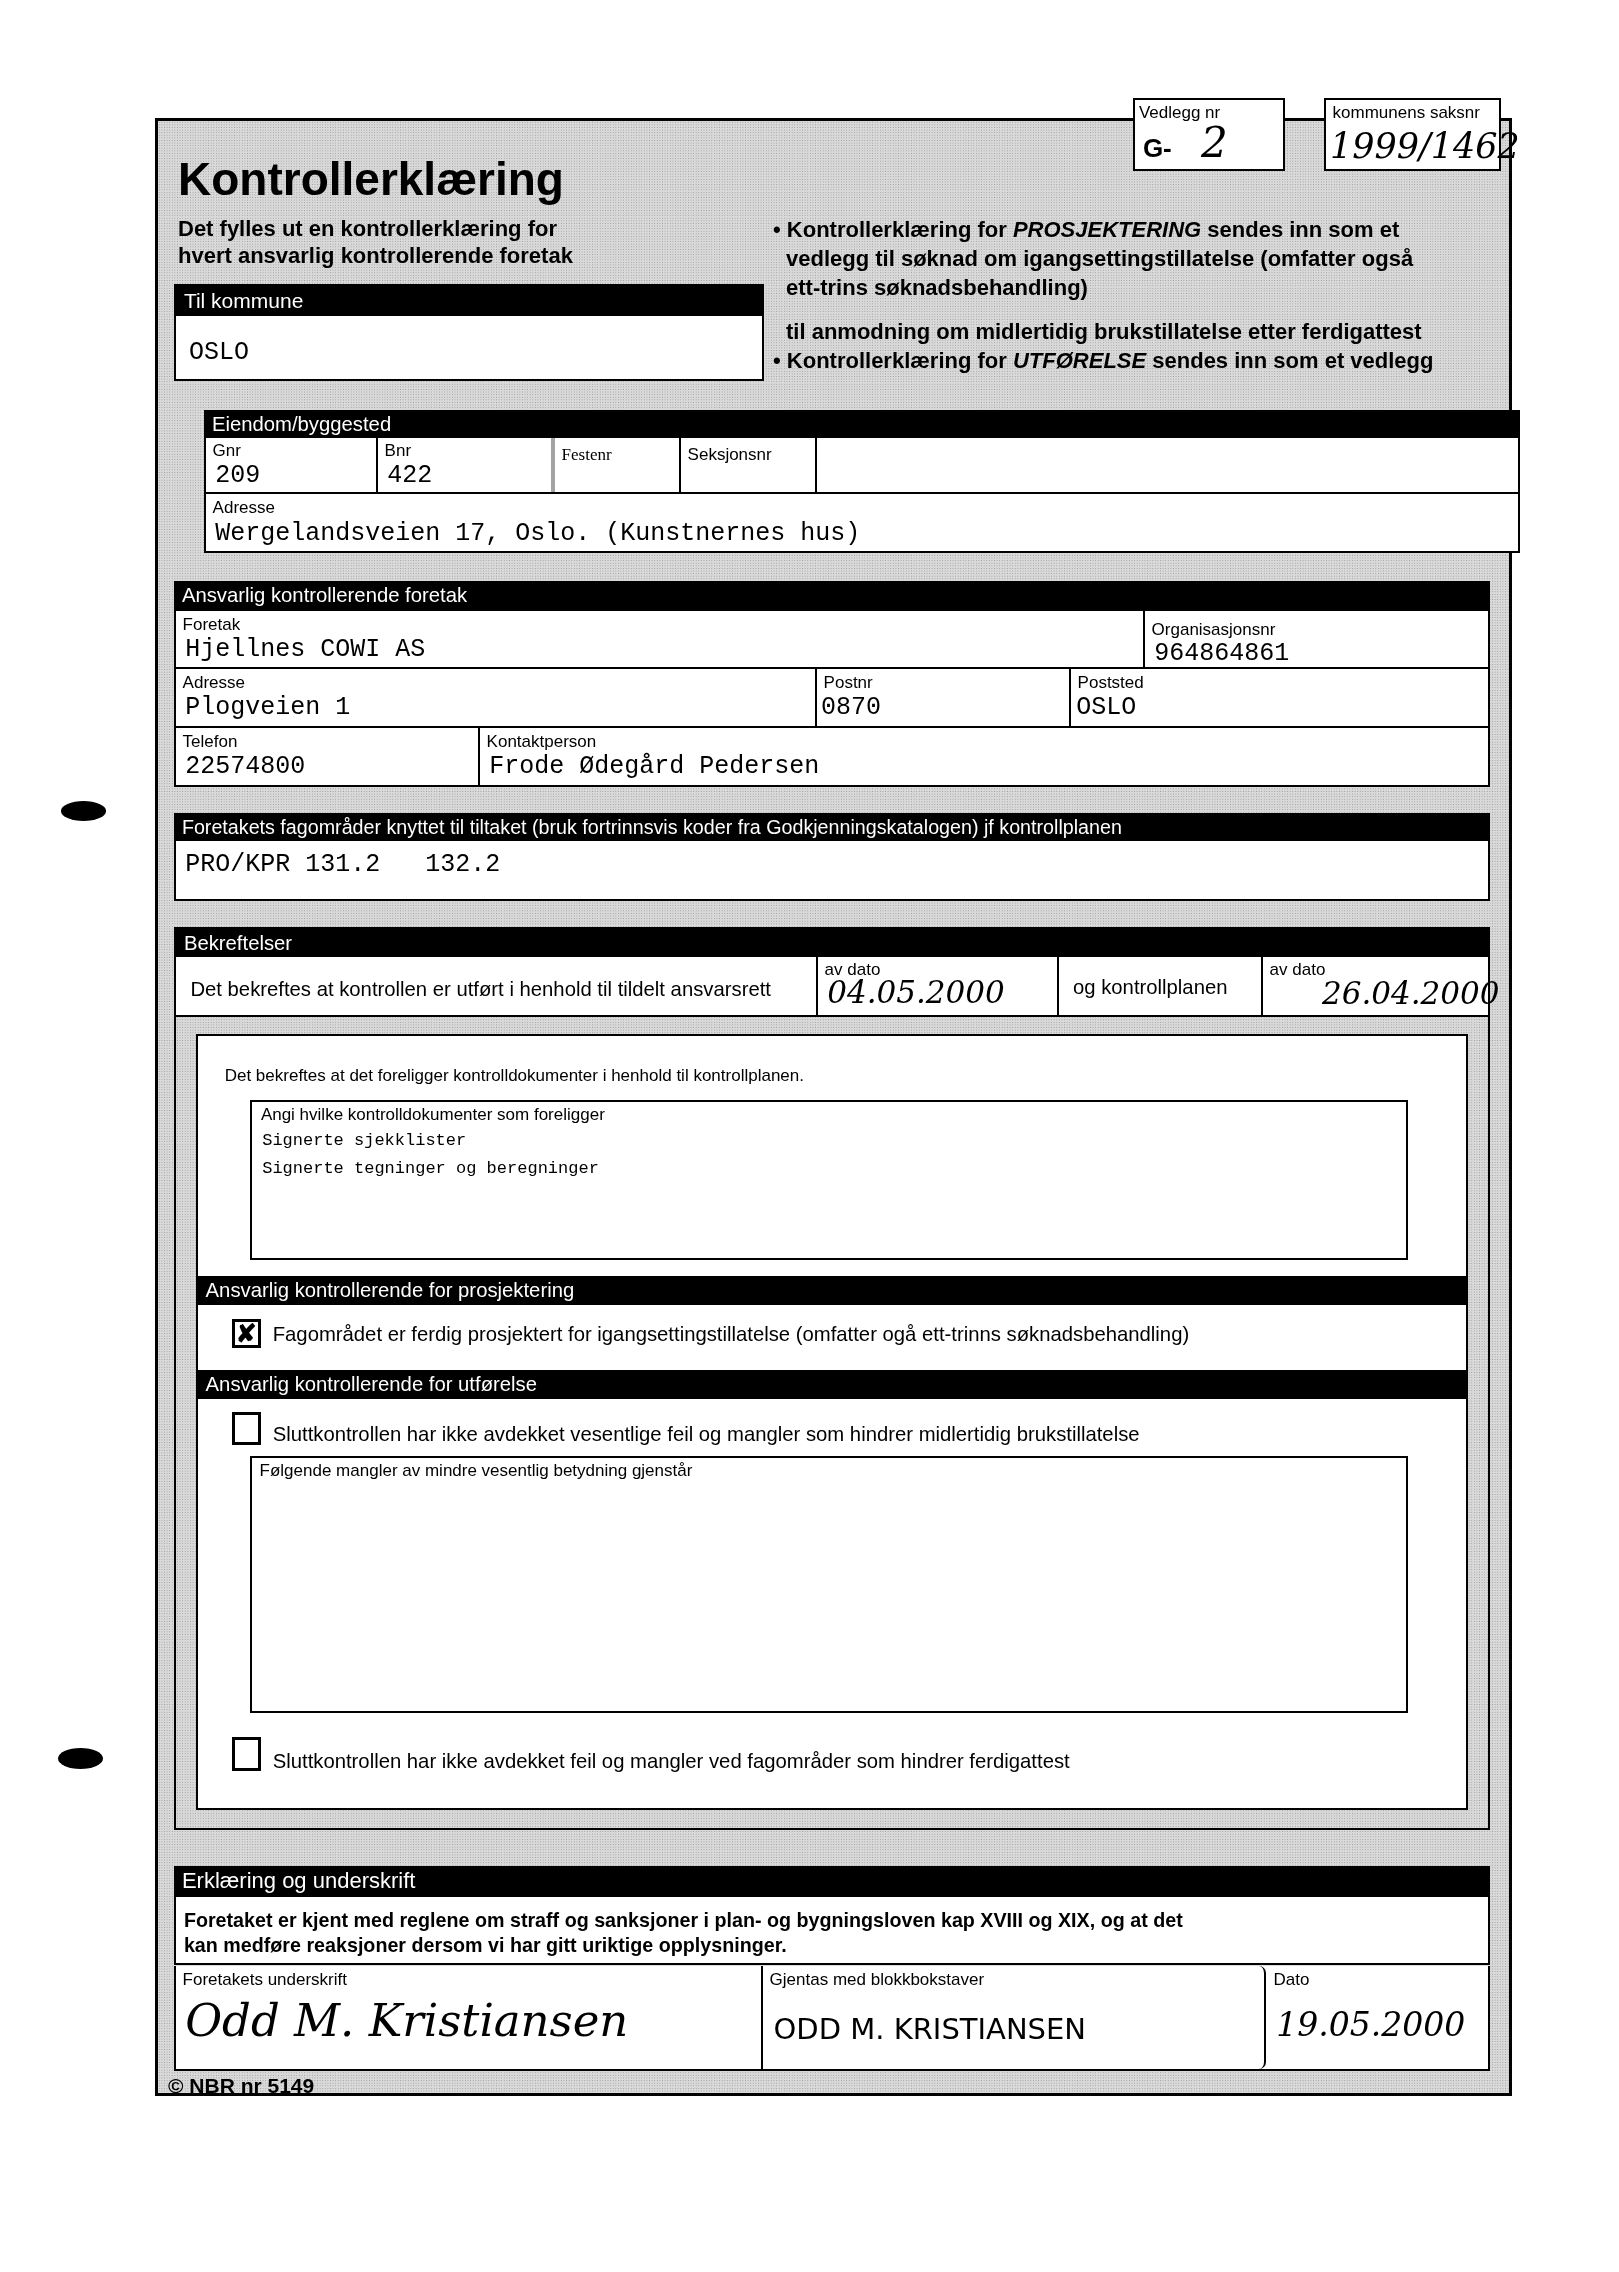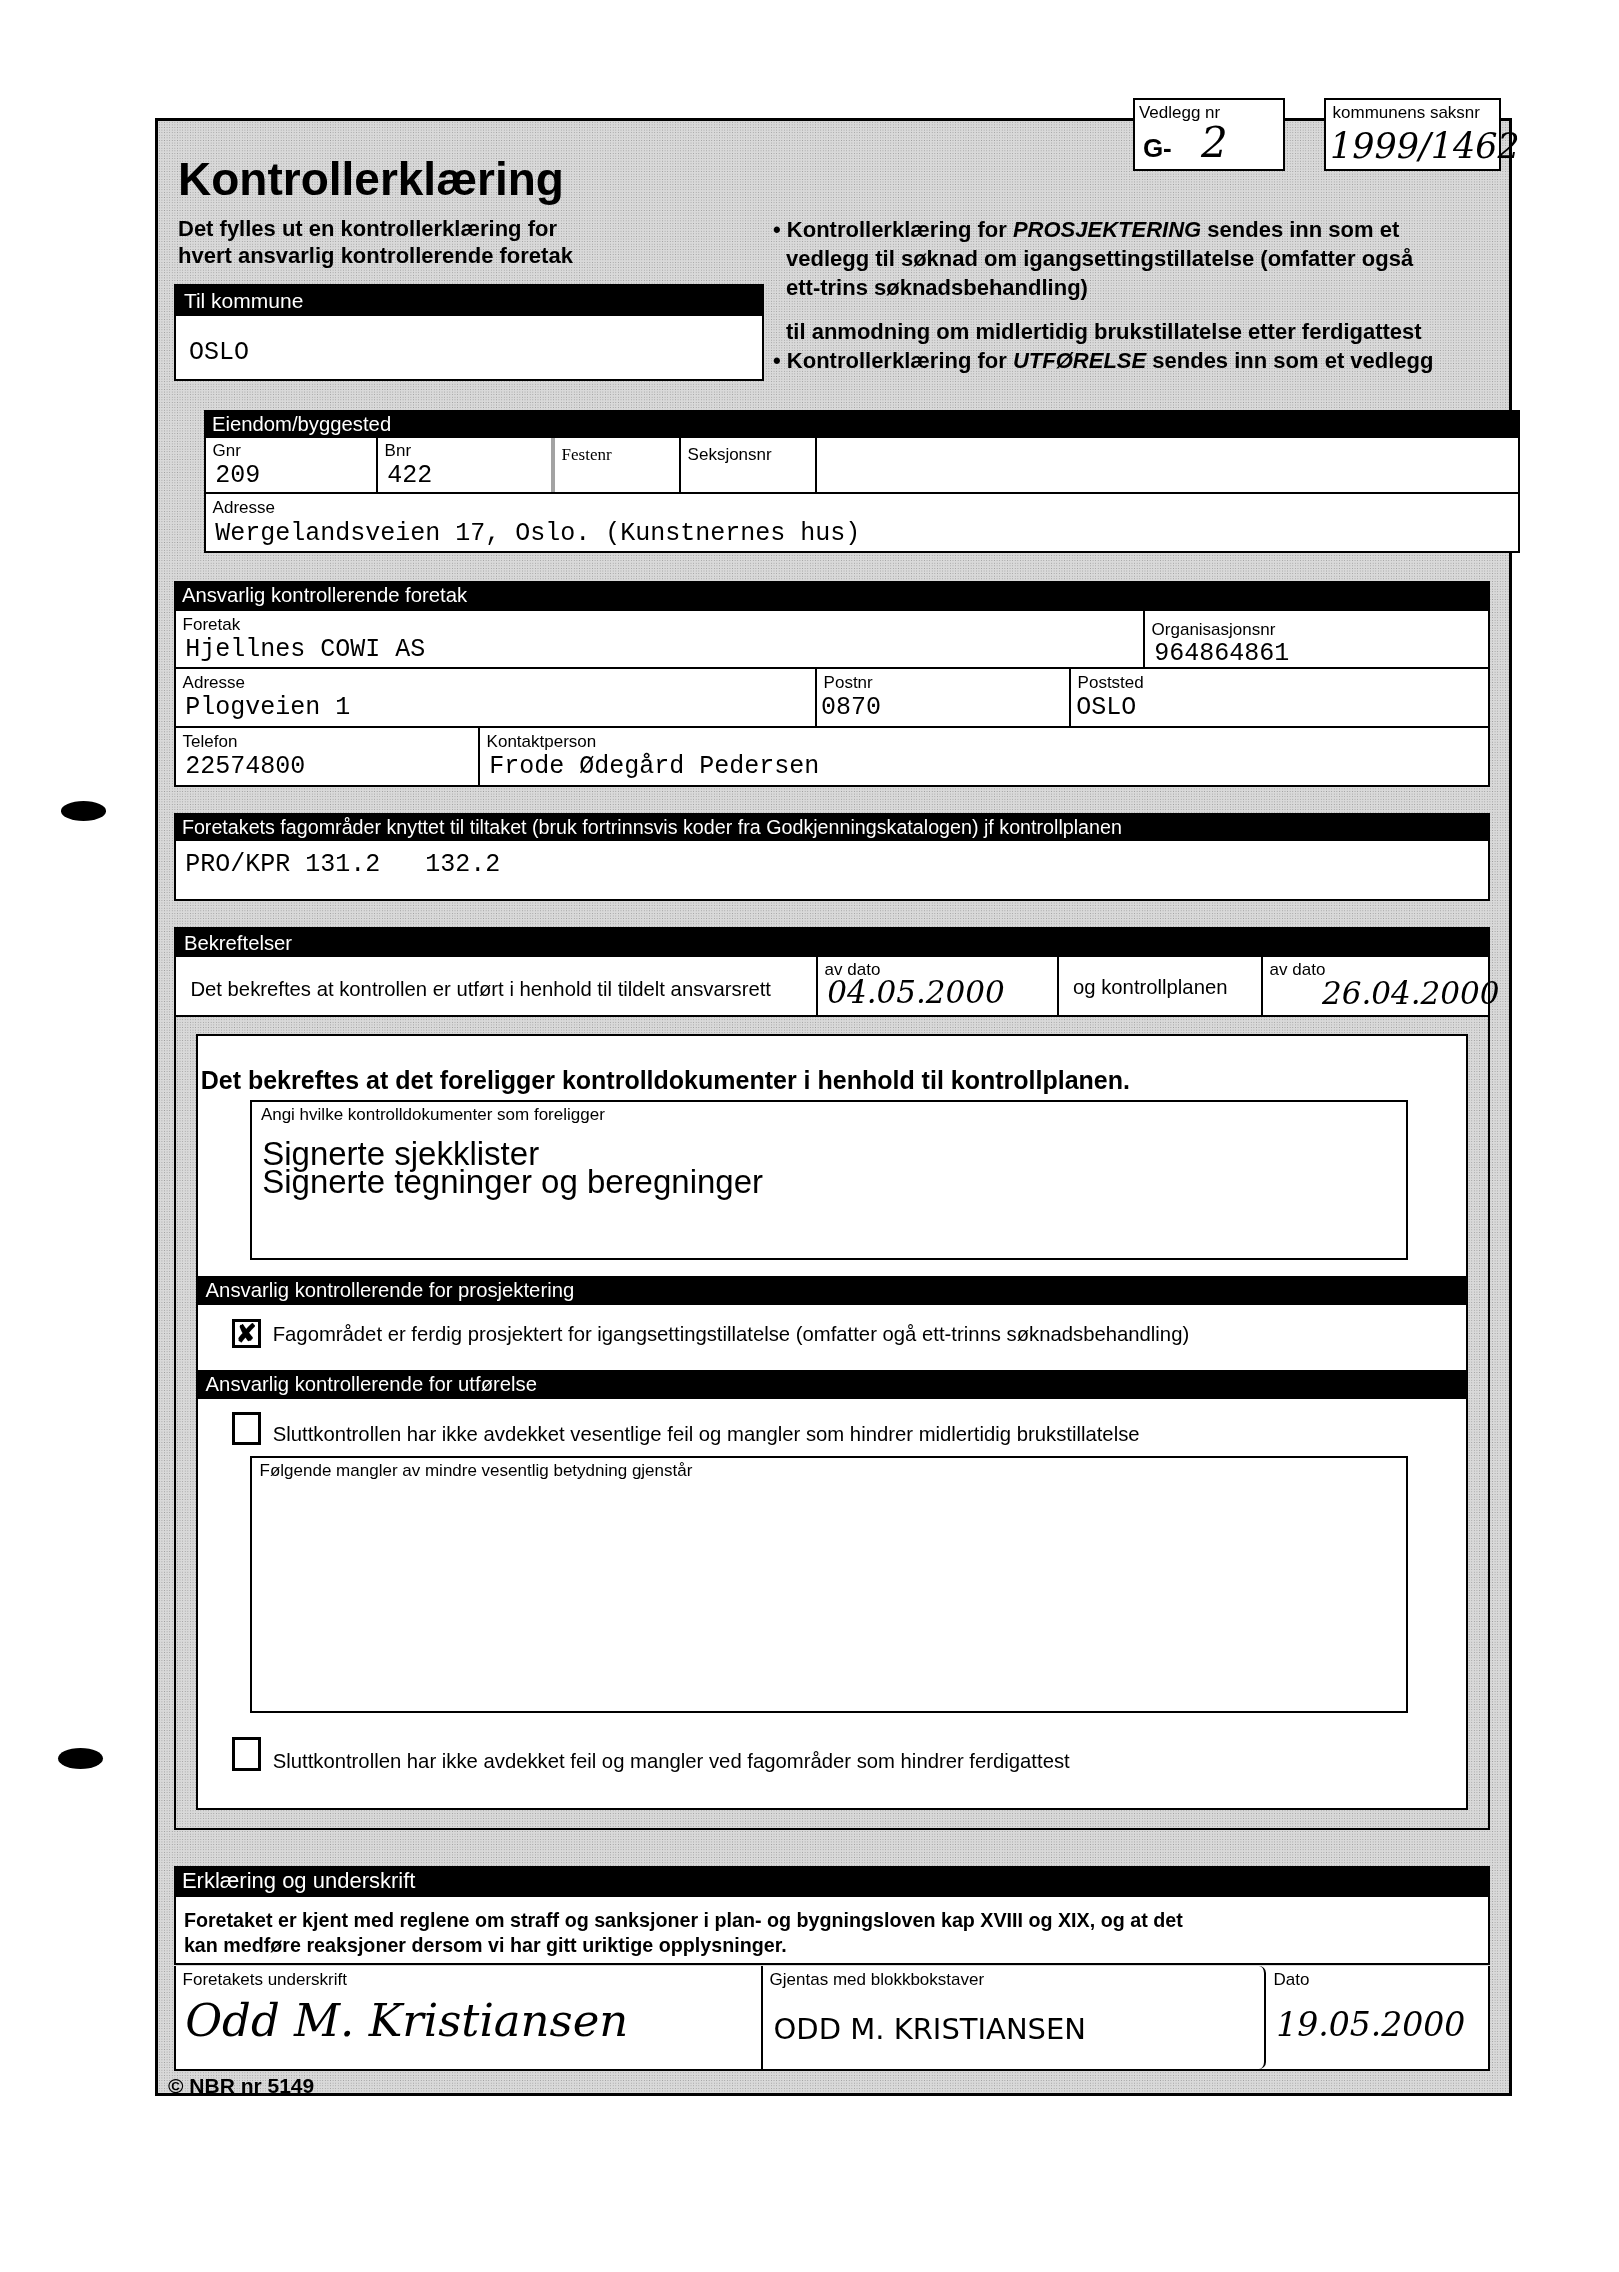--- a/index.html
+++ b/index.html
@@ -135,24 +135,24 @@
     <div class="cell" style="left:884px;width:203px;">
       <div style="position:absolute;left:13px;top:19.7px;font-size:20.3px;white-space:nowrap;">og kontrollplanen</div>
     </div>
     <div class="cell" style="left:1087px;right:0;border-right:none;">
       <div class="lbl" style="font-size:17px;">av dato</div>
       <div class="hand" style="position:absolute;left:59px;top:18.4px;font-size:31px;">26.04.2000</div>
     </div>
   </div>
 
   <div style="position:absolute;left:19.7px;right:19.7px;top:105px;height:776px;background:#fff;border:2.6px solid #000;box-sizing:border-box;">
-    <div style="position:absolute;left:3px;top:30px;font-size:25px;white-space:nowrap;font-weight:bold;">Det bekreftes at det foreligger kontrolldokumenter i henhold til kontrollplanen.</div>
+    <div style="position:absolute;left:27px;top:30px;font-size:17px;white-space:nowrap;">Det bekreftes at det foreligger kontrolldokumenter i henhold til kontrollplanen.</div>
     <div style="position:absolute;left:52px;right:58px;top:64px;height:160px;border:2.6px solid #000;box-sizing:border-box;">
       <div style="position:absolute;left:9.2px;top:2.6px;font-size:17px;white-space:nowrap;">Angi hvilke kontrolldokumenter som foreligger</div>
-      <div style="position:absolute;left:10.5px;top:38px;font-family:Liberation Sans, sans-serif;font-size:33px;line-height:27.5px;">
+      <div style="position:absolute;left:10.5px;top:25px;font-family:Liberation Mono, monospace;font-size:17px;line-height:27.5px;">
         <div>Signerte sjekklister</div>
         <div>Signerte tegninger og beregninger</div>
       </div>
     </div>
 
     <div class="bar" style="position:absolute;left:0;right:0;top:240px;height:29px;">Ansvarlig kontrollerende for prosjektering</div>
     <div style="position:absolute;left:0;right:0;top:269px;height:66px;">
       <div class="chk" style="position:absolute;left:34px;top:14.4px;"><span>✘</span></div>
       <div style="position:absolute;left:75px;top:18.4px;font-size:20.3px;white-space:nowrap;">Fagområdet er ferdig prosjektert for igangsettingstillatelse (omfatter ogå ett-trinns søknadsbehandling)</div>
     </div>

